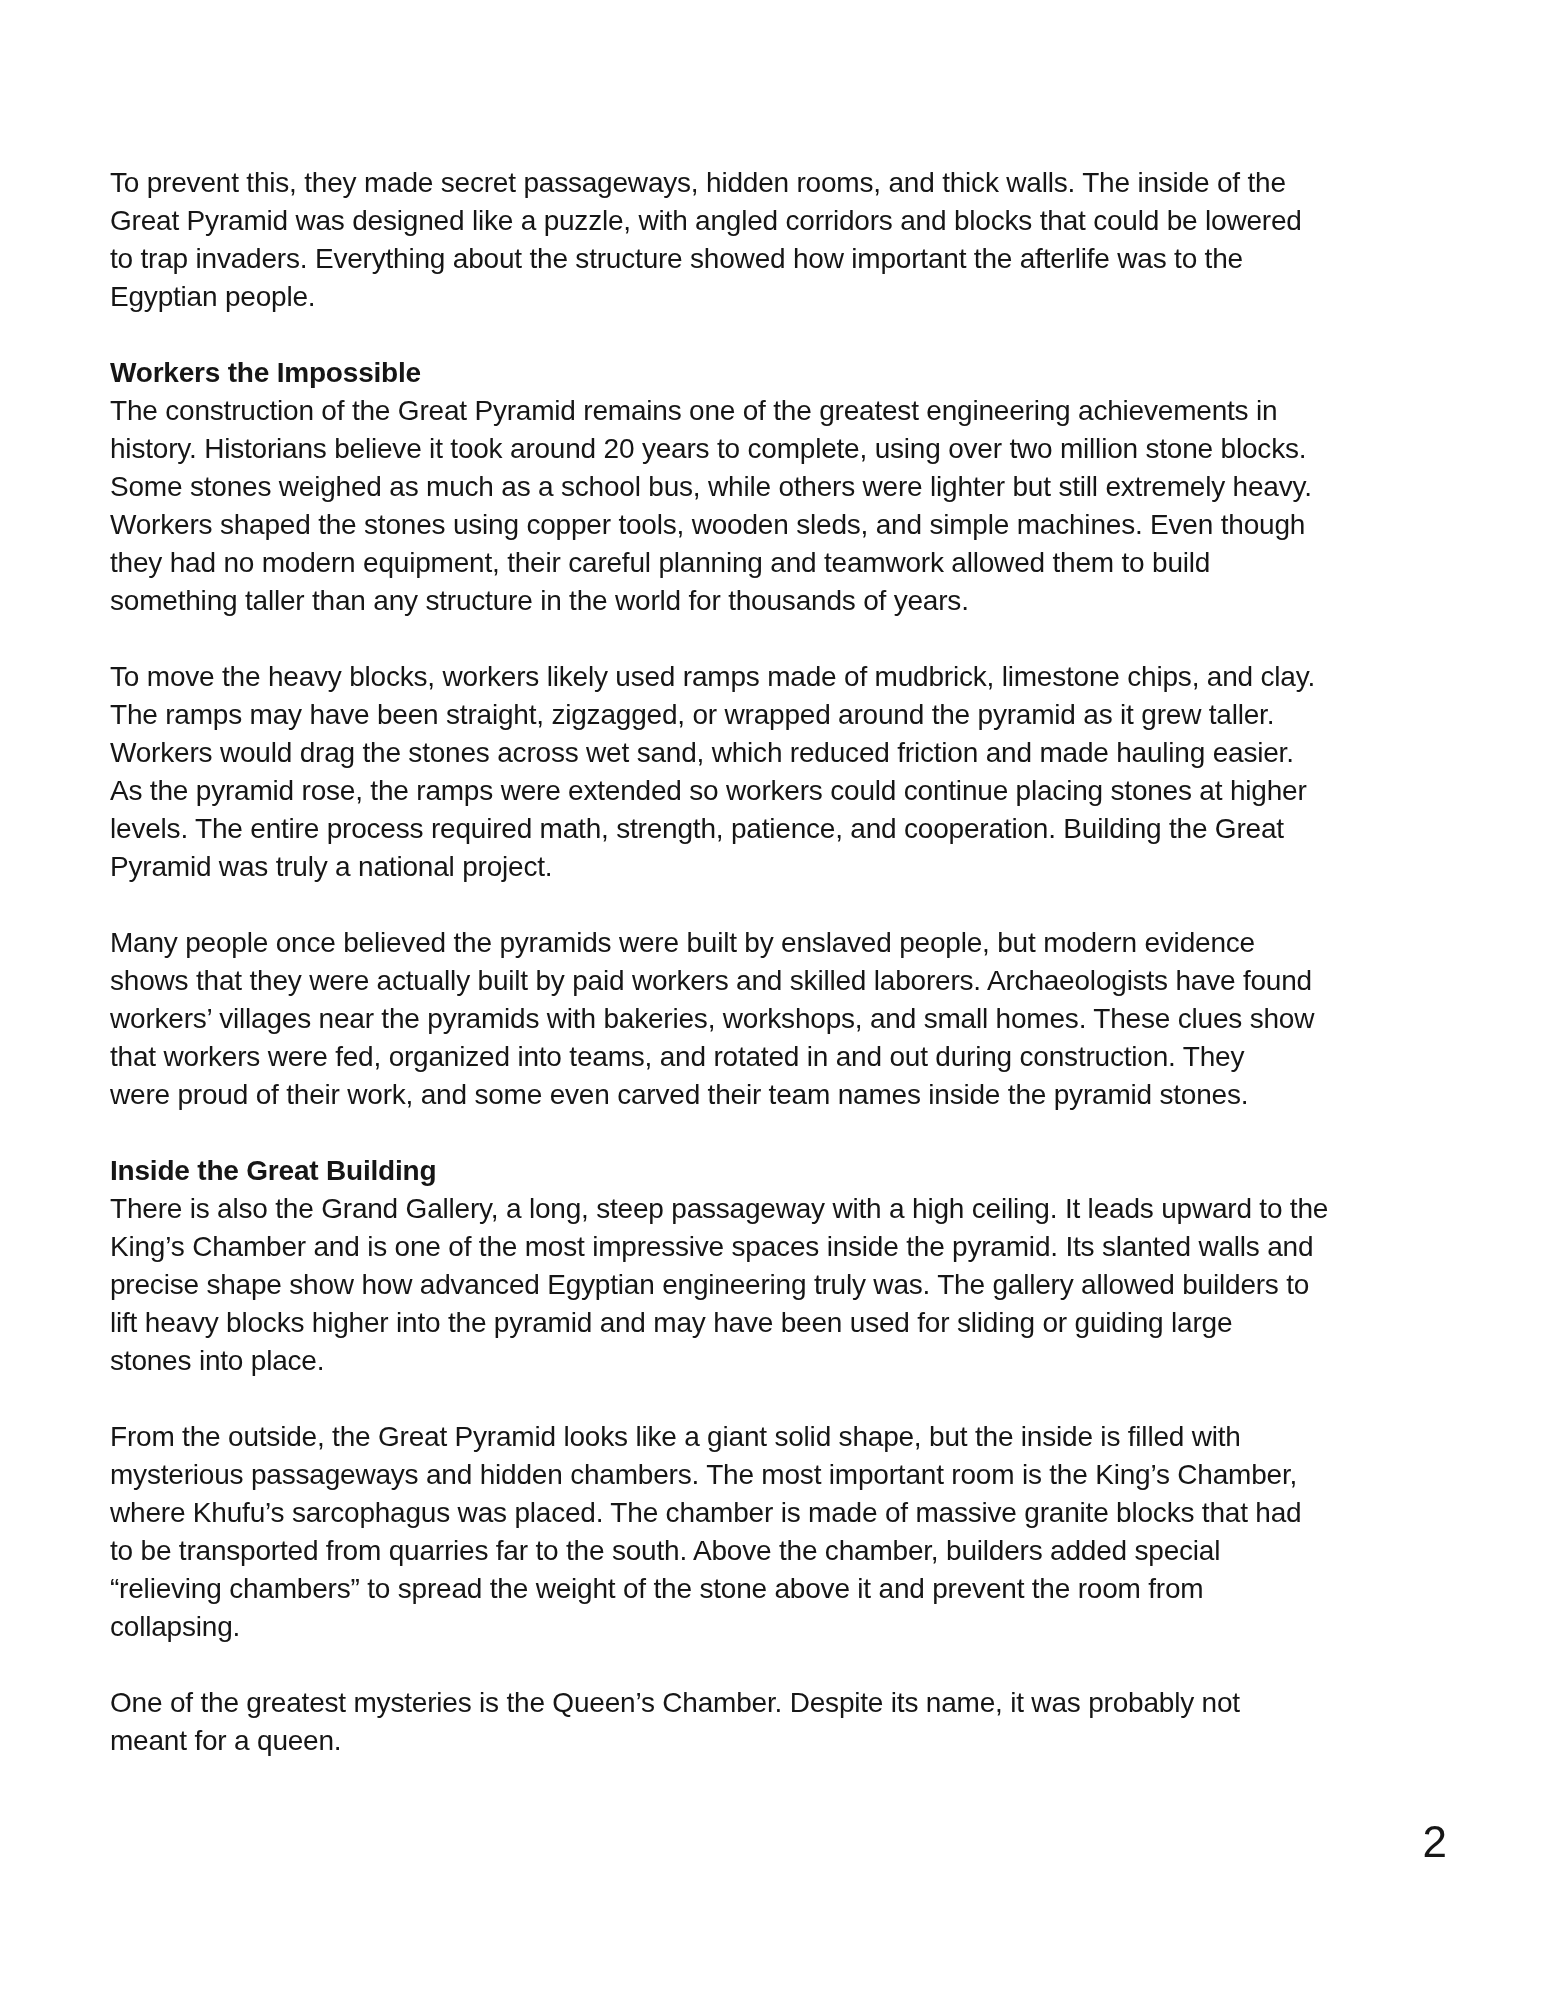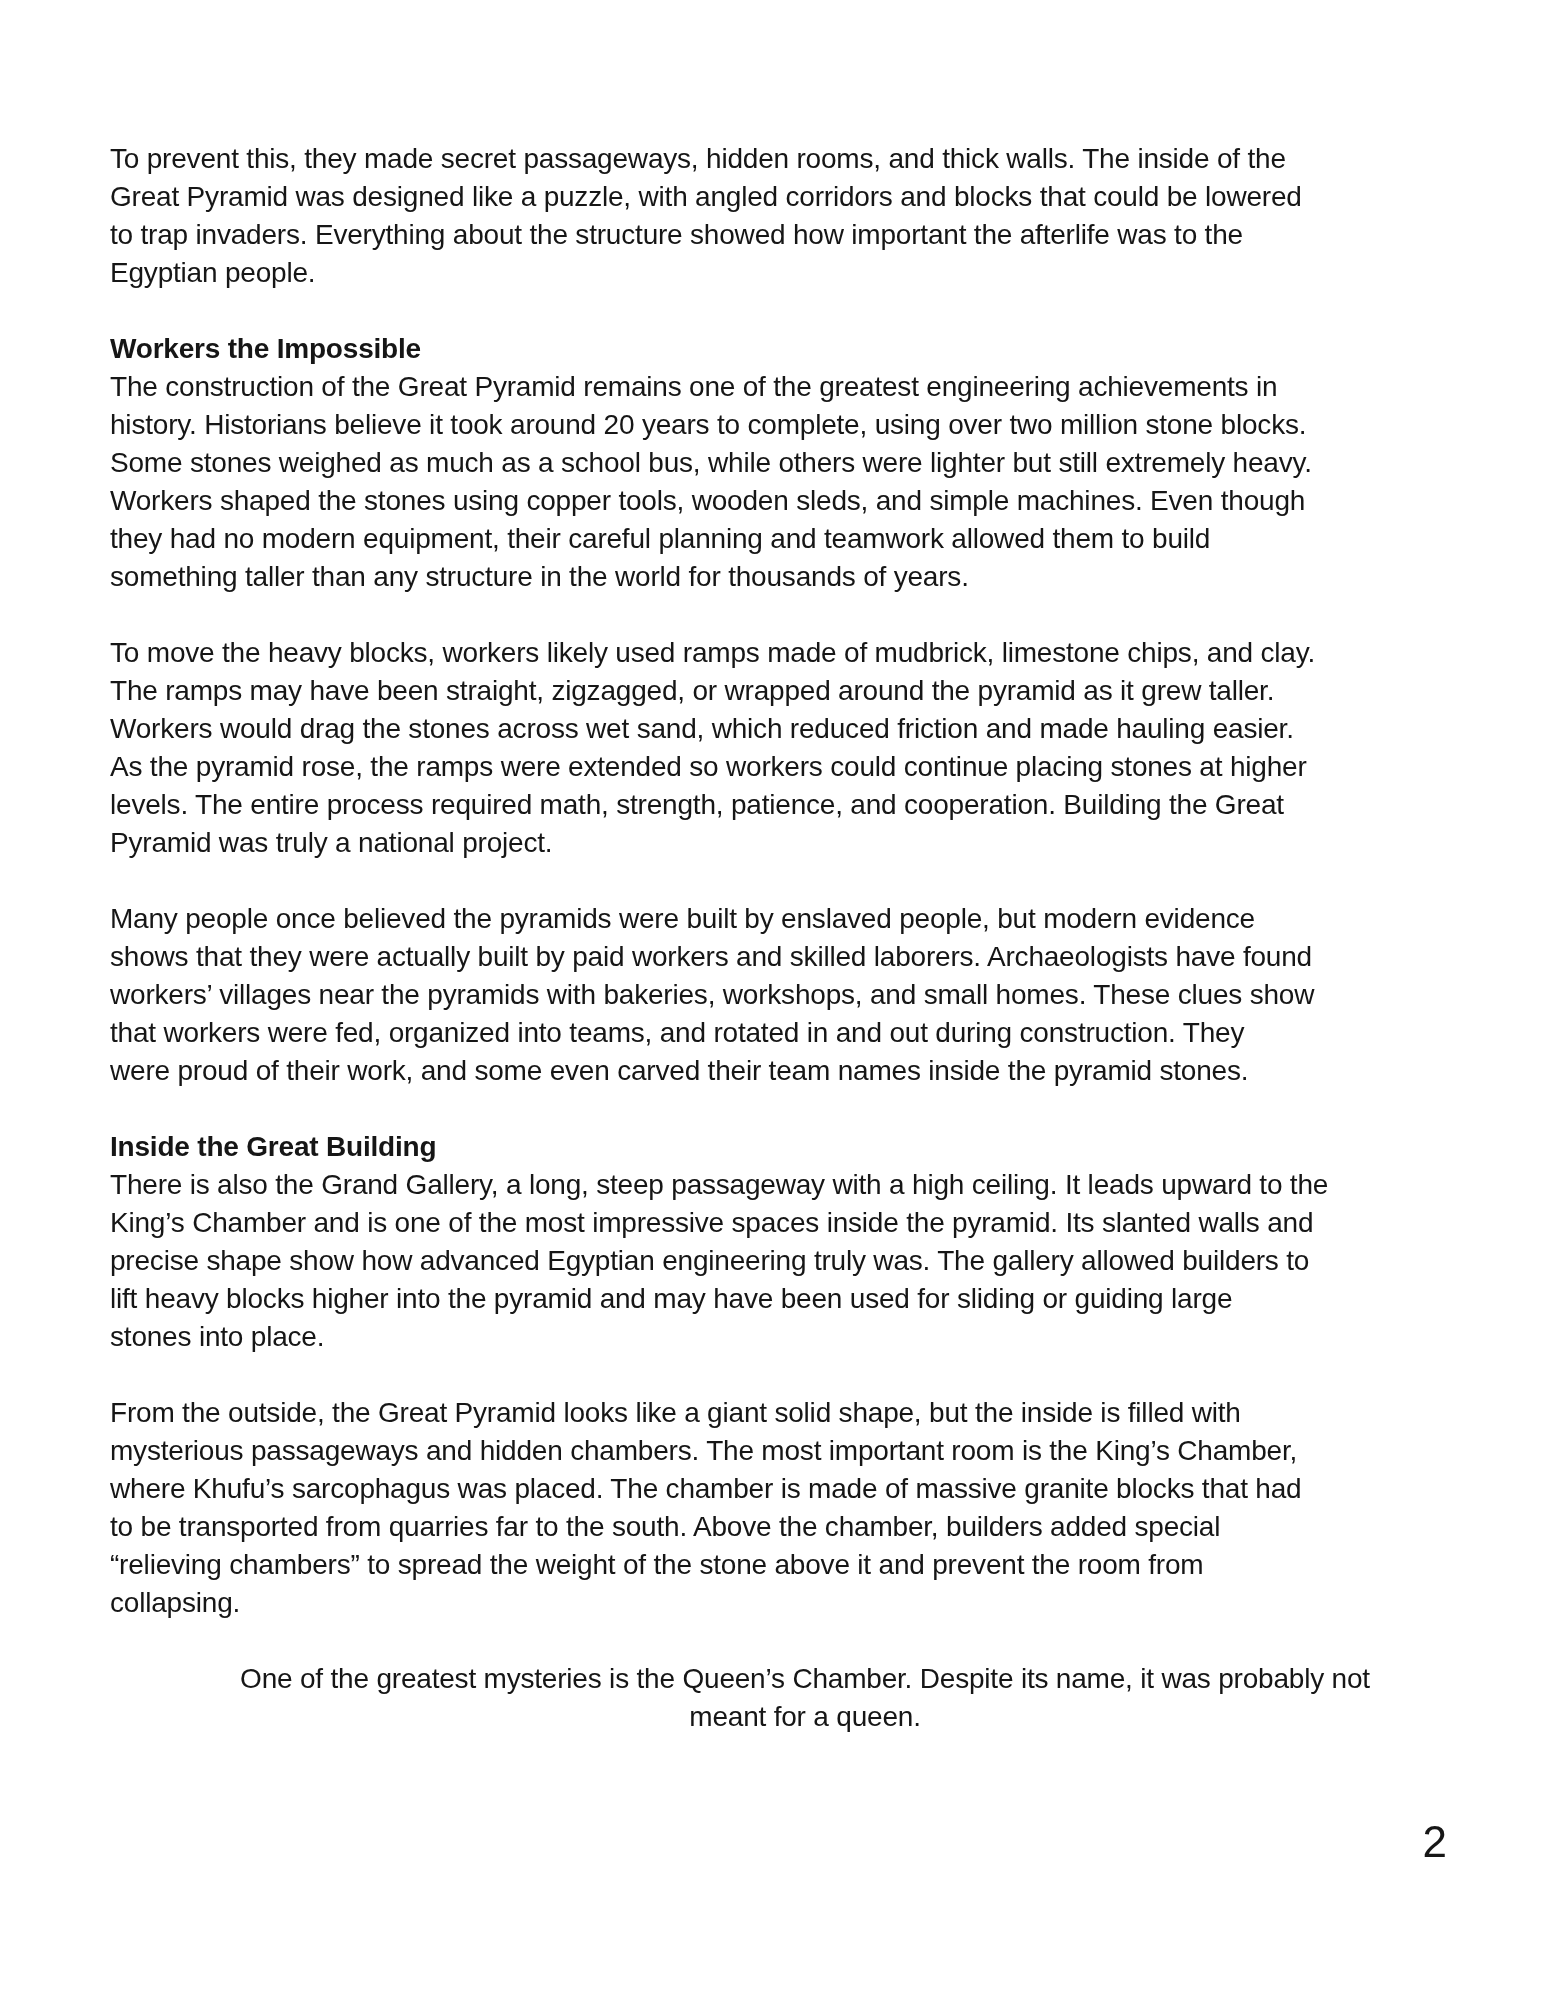--- a/index.html
+++ b/index.html
@@ -12,37 +12,36 @@
     width: 1545px;
     height: 2000px;
     background: #ffffff;
     font-family: "Liberation Sans", sans-serif;
     color: #161616;
     overflow: hidden;
   }
   .content {
     position: absolute;
     left: 110px;
-    top: 140px;
+    top: 164px;
     width: 1390px;
   }
   .block {
     font-size: 28px;
     line-height: 38px;
     letter-spacing: -0.2px;
     white-space: pre;
     margin: 0 0 38px 0;
   }
   .block.heading {
     font-weight: 700;
     margin-bottom: 0;
   }
   .block.paragraph:last-child {
     margin-bottom: 8px;
-    text-align: center;
   }
   .page-number {
     position: absolute;
     right: 98px;
     top: 1820px;
     font-size: 44px;
     line-height: 1;
     color: #161616;
   }
 </style>

